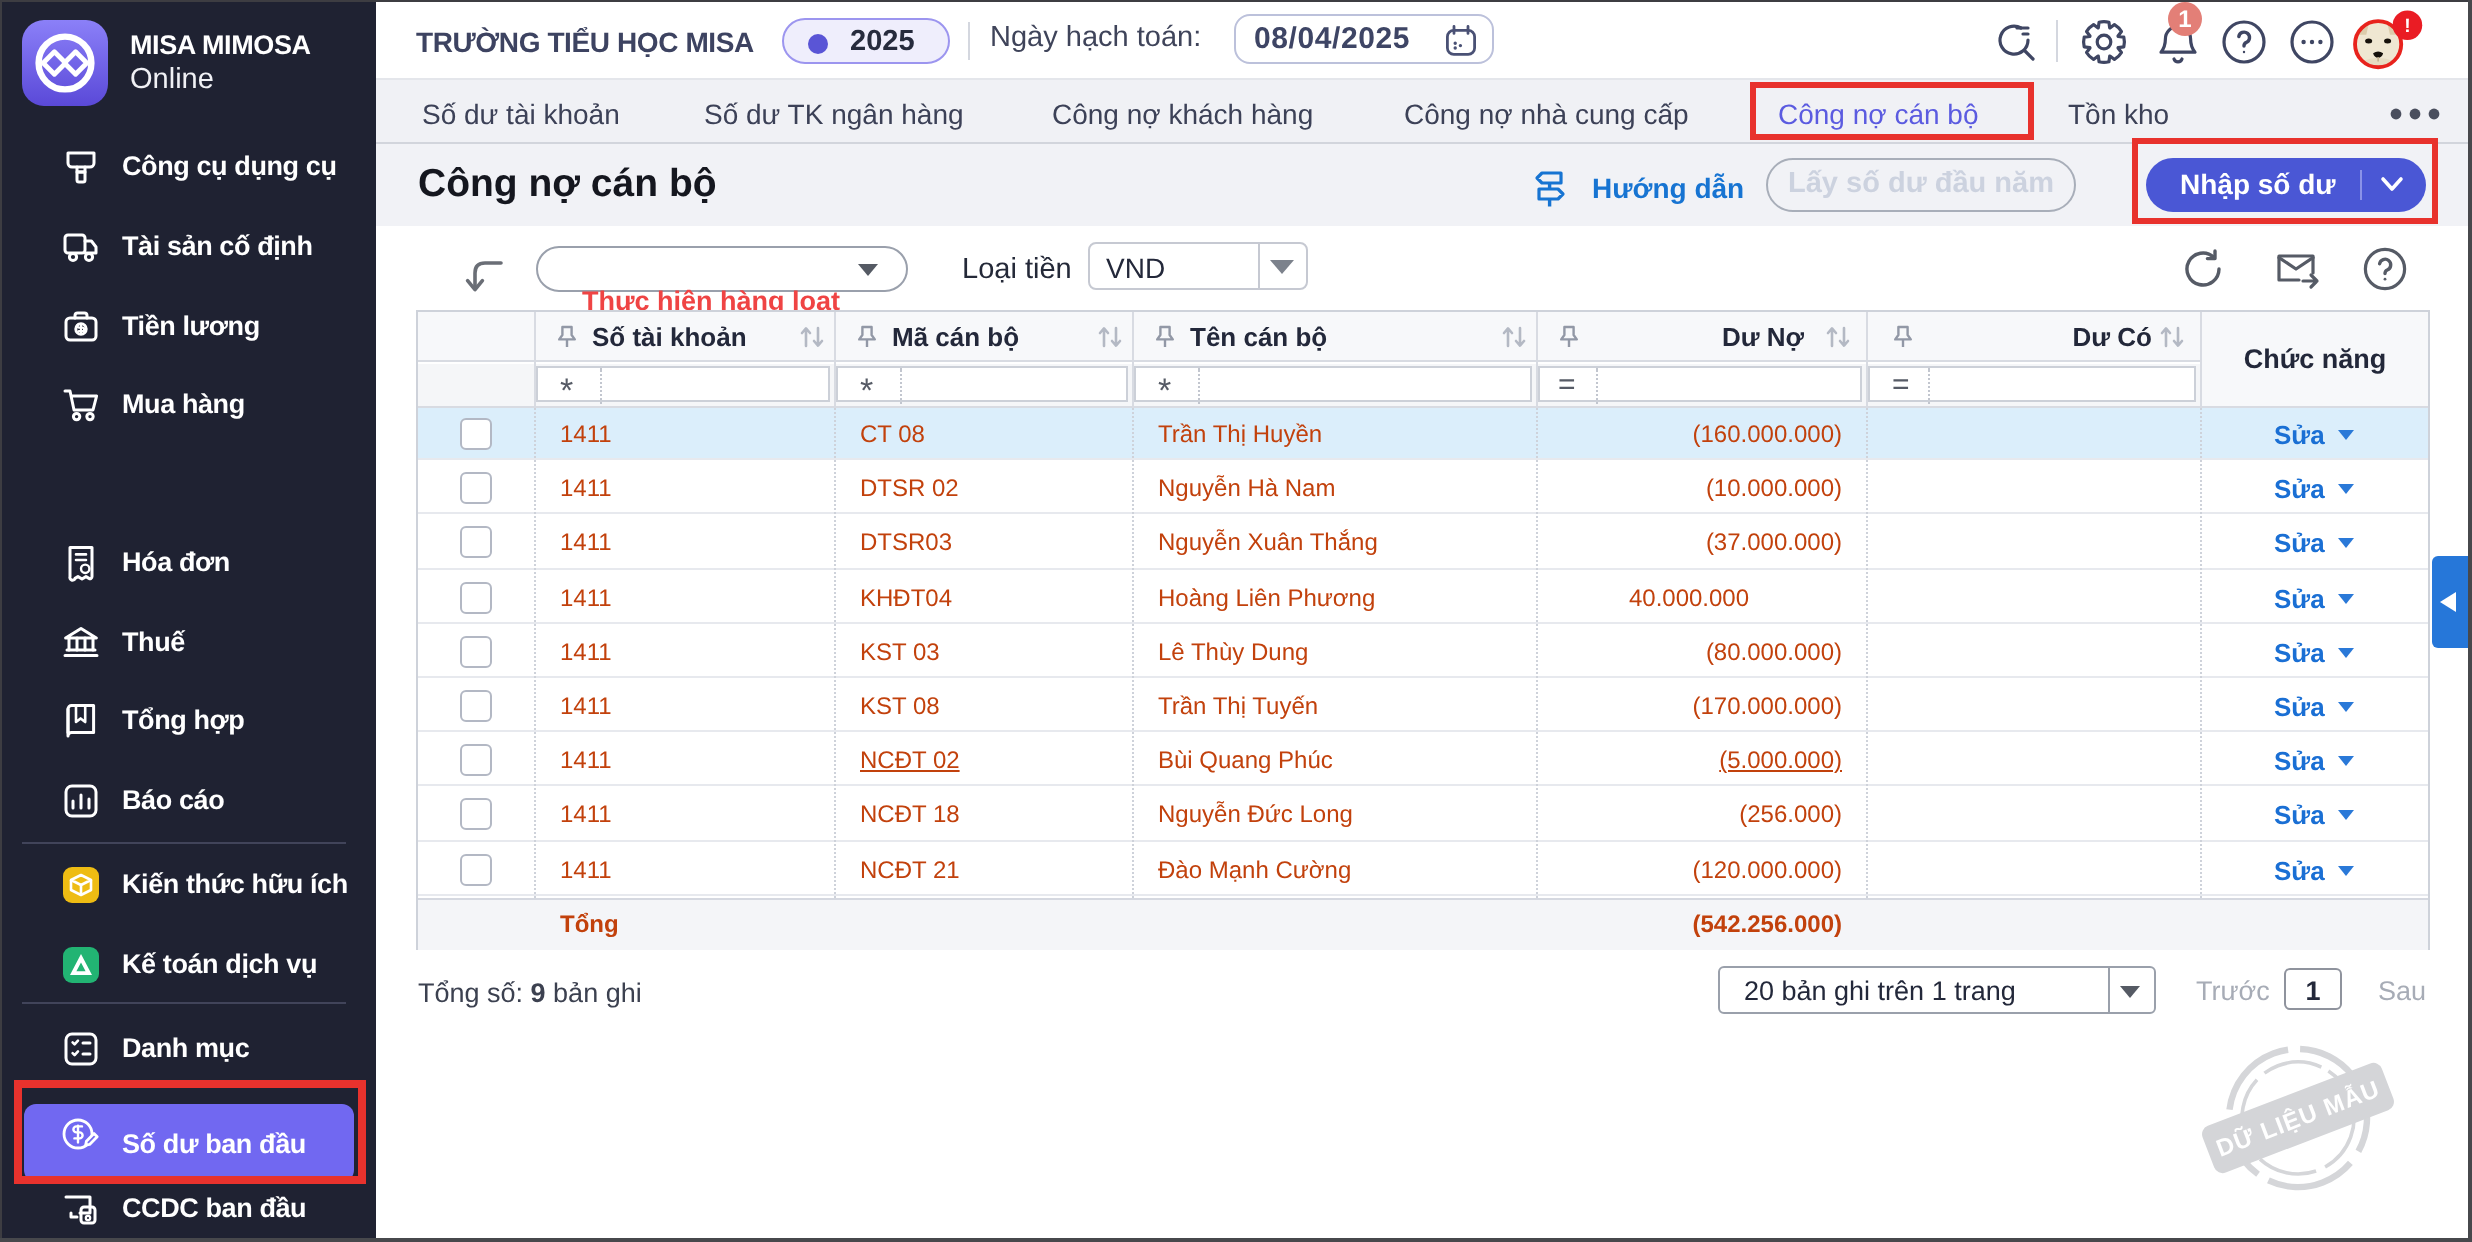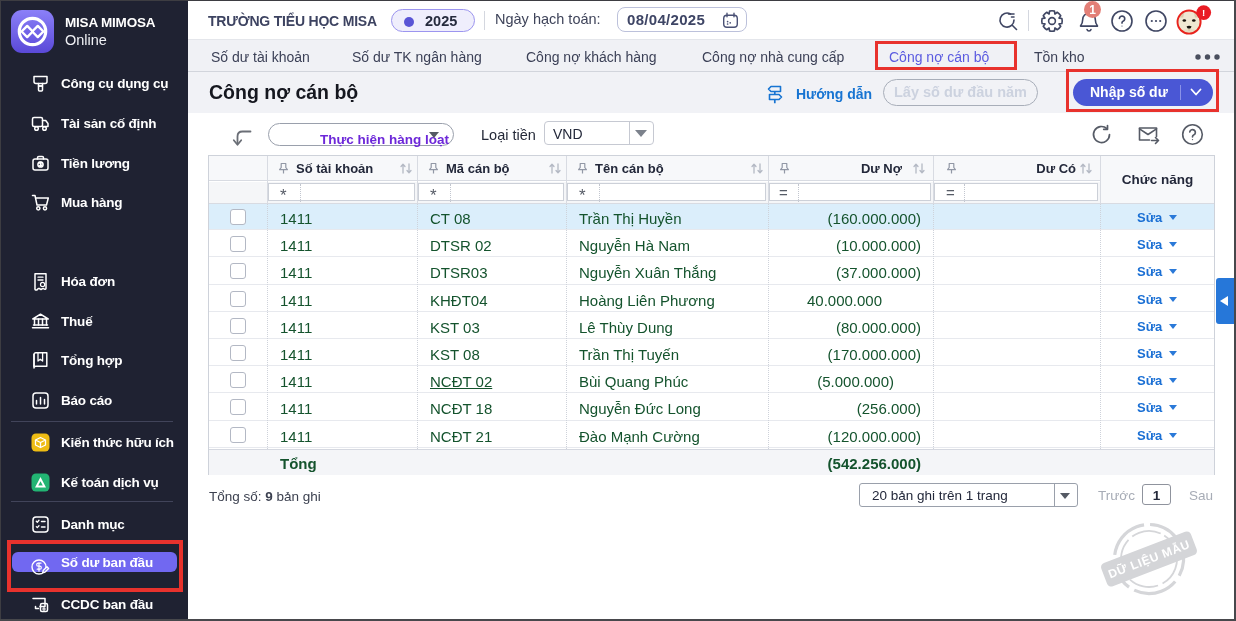--- a/index.html
+++ b/index.html
@@ -13,21 +13,21 @@
 
   
   #sidebar { left:0; top:1px; width:188px; height:620px; background:#1f2232; border-left:1px solid #3d3d42; color:#fff; }
   #logo { position:absolute; left:10px; top:9px; }
   #brand1 { position:absolute; left:64px; top:14px; font-size:13.5px; font-weight:bold; letter-spacing:-0.2px; }
   #brand2 { position:absolute; left:64px; top:31px; font-size:14.5px; color:#f0f1f5; }
   .mi { position:absolute; left:0; width:188px; height:40px; }
   .mi svg { position:absolute; left:29px; top:50%; margin-top:-10px; }
   .mi .t { position:absolute; left:60px; top:50%; transform:translateY(-50%); font-size:13.5px; font-weight:bold; letter-spacing:-0.2px; white-space:nowrap; }
   .sep { position:absolute; left:10px; width:162px; height:1px; background:#41445a; }
-  #mi-active { position:absolute; left:11px; top:551px; width:165px; height:20px; background:#7168f1; border-radius:6px; }
+  #mi-active { position:absolute; left:11px; top:551px; width:165px; height:39px; background:#7168f1; border-radius:6px; }
   #mi-active svg { position:absolute; left:18px; top:4.5px; }
   #mi-active .t { position:absolute; left:49px; top:50%; transform:translateY(-50%); font-size:13.5px; font-weight:bold; letter-spacing:-0.2px; white-space:nowrap; }
   .redbox { position:absolute; border:4px solid #e8322d; z-index:50; }
 
   
   #topbar { left:188px; top:1px; width:1046px; height:39px; background:#fff; border-bottom:1px solid #e4e6eb; }
   #org { position:absolute; left:20px; top:12px; font-size:14px; font-weight:bold; color:#3d4361; letter-spacing:-0.2px; }
   #yearpill { position:absolute; left:203px; top:8px; width:84px; height:23px; border:1px solid #9c95ef; background:#efeefc; border-radius:12px; }
   #yearpill .dot { position:absolute; left:12px; top:6.5px; width:10px; height:10px; border-radius:50%; background:#5a55d6; }
   #yearpill .y { position:absolute; left:33px; top:3px; font-size:14.5px; font-weight:bold; color:#262b3d; }
@@ -60,21 +60,21 @@
   #btn-blue .t { position:absolute; left:17px; top:5px; font-size:14px; font-weight:bold; }
   #btn-blue .dv { position:absolute; left:107px; top:6px; width:1px; height:15px; background:#8a92e8; }
   #btn-blue svg { position:absolute; left:116px; top:8px; }
 
   
   #content { left:188px; top:113px; width:1046px; height:506px; background:#fff; }
 
   
   #tool-arrow { position:absolute; left:44px; top:15px; }
   #batch { position:absolute; left:80px; top:10px; width:186px; height:23px; border:1.5px solid #9aa0ac; border-radius:12px; }
-  #batch .t { position:absolute; left:22px; top:8px; font-size:13.5px; font-weight:bold; color:#6d28d9;margin-left:29px; }
+  #batch .t { position:absolute; left:22px; top:19px; font-size:13.5px; font-weight:bold; color:#ef4444; }
   #batch .c { position:absolute; right:14px; top:8px; width:0; height:0; border-left:5px solid transparent; border-right:5px solid transparent; border-top:6px solid #555a64; }
   #loaitien { position:absolute; left:293px; top:14px; font-size:14.5px; color:#242938; }
   #vnd { position:absolute; left:356px; top:8px; width:110px; height:24px; border:1px solid #c6c9d2; border-radius:4px; background:#fff; }
   #vnd .t { position:absolute; left:8px; top:4px; font-size:14px; color:#23283a; }
   #vnd .dv { position:absolute; left:84px; top:0; width:1px; height:22px; background:#c6c9d2; }
   #vnd .c { position:absolute; right:6px; top:8px; width:0; height:0; border-left:6px solid transparent; border-right:6px solid transparent; border-top:7px solid #7c828c; }
   .toolic { position:absolute; top:10px; }
   #ic-refresh { left:902px; }
   #ic-mail { left:949px; }
   #ic-help { left:993px; }
@@ -87,21 +87,21 @@
   .hlab { position:absolute; top:5px; font-size:13px; font-weight:bold; color:#23283a; white-space:nowrap; }
   .fop { position:absolute; top:30px; font-size:17px; color:#565b66; z-index:6; }
   .fdot { position:absolute; top:28px; width:1px; height:18px; border-left:1px dotted #c2c6cf; z-index:6; }
   #chucnang { position:absolute; left:891px; top:0; width:114px; height:48px; background:#f7f8fa; border-left:1px solid #d8dbe2; border-bottom:1px solid #d8dbe2; text-align:center; line-height:48px; font-size:13.5px; font-weight:bold; color:#23283a; }
   .pin { position:absolute; top:6px; }
   .sort { position:absolute; top:6px; }
   .vld { position:absolute; top:48px; width:1px; height:245px; border-left:1px dotted #ced2da; z-index:5; }
   .drow { position:absolute; left:0; width:1005px; height:26.2px; border-bottom:1px solid #e7e9ee; background:#fff; }
   .drow.sel { background:#dbeefb; }
   .cb { position:absolute; left:21px; top:5px; width:16px; height:16px; border:1.5px solid #b3b8c4; border-radius:3px; background:#fff; }
-  .dtx { position:absolute; top:6px; font-size:15px; color:#14532d; white-space:nowrap; }
+  .dtx { position:absolute; top:6px; font-size:12px; color:#c2410c; white-space:nowrap; }
   .num { text-align:right; }
   .sua { position:absolute; left:928px; top:6px; font-size:13px; font-weight:bold; color:#1a6fd4; }
   .suac { position:absolute; left:960px; top:11px; width:0; height:0; border-left:4.5px solid transparent; border-right:4.5px solid transparent; border-top:5.5px solid #2a79d8; }
   #totrow { position:absolute; left:0; top:292.8px; width:1005px; height:26px; background:#f4f5f8; border-top:1px solid #d5d8e0; }
 
   
   #pgn { position:absolute; left:0; top:370px; width:1046px; height:30px; }
   #totno { position:absolute; left:21px; top:6px; font-size:13.5px; color:#3c4150; }
   #psel { position:absolute; left:671px; top:0; width:219px; height:24px; border:1px solid #9aa0ab; border-radius:3px; background:#fff; }
   #psel .t { position:absolute; left:12px; top:4px; font-size:13.5px; color:#23283a; }
@@ -535,21 +535,21 @@
         <div class="dtx" style="left:370px;">Trần Thị Tuyến</div>
         <div class="dtx num" style="left:559px; width:153px;">(170.000.000)</div>
         <div class="sua">Sửa</div>
         <div class="suac"></div>
       </div>
       <div class="drow" style="top:211.2px;">
         <div class="cb"></div>
         <div class="dtx" style="left:71px;">1411</div>
         <div class="dtx" style="left:221px;text-decoration:underline;">NCĐT 02</div>
         <div class="dtx" style="left:370px;">Bùi Quang Phúc</div>
-        <div class="dtx num" style="left:532px; width:153px;">(5.000.000)</div>
+        <div class="dtx num" style="left:559px; width:153px;text-decoration:underline;">(5.000.000)</div>
         <div class="sua">Sửa</div>
         <div class="suac"></div>
       </div>
       <div class="drow" style="top:238.4px;">
         <div class="cb"></div>
         <div class="dtx" style="left:71px;">1411</div>
         <div class="dtx" style="left:221px;">NCĐT 18</div>
         <div class="dtx" style="left:370px;">Nguyễn Đức Long</div>
         <div class="dtx num" style="left:559px; width:153px;">(256.000)</div>
         <div class="sua">Sửa</div>

